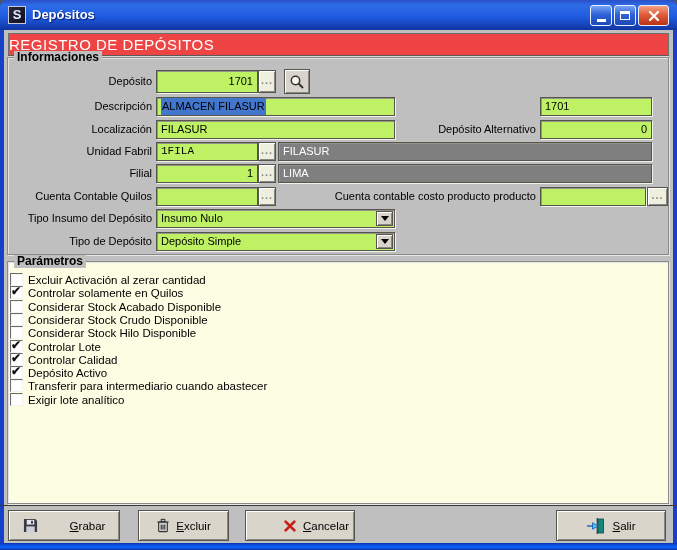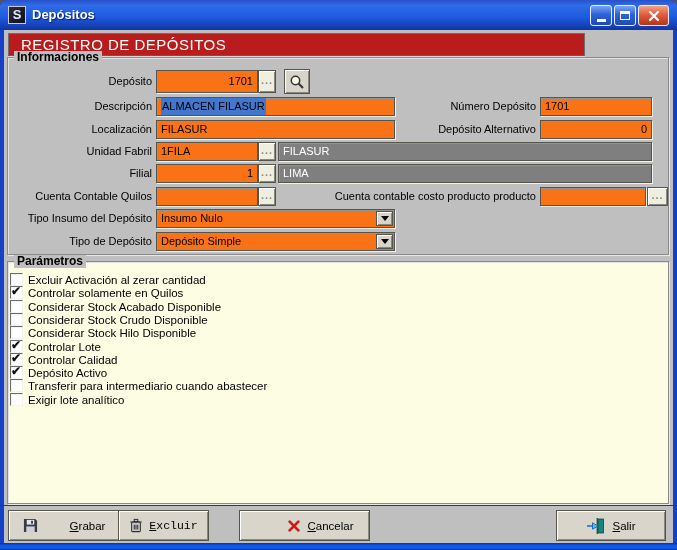--- a/index.html
+++ b/index.html
@@ -40,42 +40,42 @@
   
   .client{
     position:absolute; left:4px; top:30px; width:669px; height:513px;
     background:#BFBFBF;
   }
   .bottom-strip{
     position:absolute; left:0; bottom:0; width:677px; height:7px;
     background:linear-gradient(180deg,#0A2FB0,#0E5BEF 40%,#0E5BEF 72%,#082A9E);
   }
   .header-bar{
-    position:absolute; left:8px; top:33px; width:577px; height:23px;
-    background:#b91c1c; border:1px solid #6e6e6e; border-bottom-color:#5c5c5c;
+    position:absolute; left:8px; top:33px; width:661px; height:23px;
+    background:#ef4444; border:1px solid #6e6e6e; border-bottom-color:#5c5c5c;
     box-shadow:0 1px 0 #d8d8d8;
     color:#fff; font-size:15px; letter-spacing:.5px;
-    line-height:21px; padding-left:12px;
+    line-height:21px; padding-left:0;
   }
   
   .groupbox{
     position:absolute; border:1px solid #8a8a8a;
     box-shadow:inset 1px 1px 0 #e2e2e2, 1px 1px 0 #e8e8e8;
   }
   .gb-info{ left:7px; top:57px; width:662px; height:198px; }
   .gb-param{ left:7px; top:261px; width:662px; height:243px; background:#FCFDE3; }
   .gb-label{
     position:absolute; top:-7px; left:6px; padding:0 3px;
     background:#BFBFBF; font-weight:bold; font-size:12px; line-height:13px;
   }
   
   .flabel{ position:absolute; height:19px; line-height:19px; text-align:right; }
   .sunken{
     position:absolute;
-    background:#f97316;
+    background:#bef264;
     border:1px solid #55554d;
     box-shadow:1px 1px 0 0 #f2f2ec, inset 1px 1px 0 #94948c;
     line-height:17px; padding:0 4px; overflow:hidden; white-space:nowrap;
   }
   .graybox{ background:#7F7F7F; color:#fff; }
   .ta-r{ text-align:right; }
   .sel{ background:#4377CE; color:#000; padding:8px 1px; }
   .mini-btn{
     position:absolute; background:#EFEFE0;
     border:1px solid #55554d;
@@ -158,30 +158,29 @@
   <div class="mini-btn" style="left:258px;top:70px;width:18px;height:23px;line-height:19px;">...</div>
   <div class="tool-btn" style="left:284px;top:69px;width:26px;height:25px;">
     <svg width="16" height="16" viewBox="0 0 16 16">
       <circle cx="6.5" cy="6.5" r="4.2" fill="#F8F8E8" stroke="#333" stroke-width="1.5"></circle>
       <line x1="9.8" y1="9.8" x2="14" y2="14" stroke="#333" stroke-width="2"></line>
     </svg>
   </div>
 
   <div class="flabel" style="left:0;top:97px;width:152px;">Descripción</div>
   <div class="sunken" style="left:156px;top:97px;width:239px;height:19px;"><span class="sel">ALMACEN FILASUR</span></div>
-  <div class="flabel" style="left:400px;top:97px;width:136px;">Número Depósito</div>
   <div class="sunken" style="left:540px;top:97px;width:112px;height:19px;">1701</div>
 
   <div class="flabel" style="left:0;top:120px;width:152px;">Localización</div>
   <div class="sunken" style="left:156px;top:120px;width:239px;height:19px;">FILASUR</div>
   <div class="flabel" style="left:400px;top:120px;width:136px;">Depósito Alternativo</div>
   <div class="sunken ta-r" style="left:540px;top:120px;width:112px;height:19px;">0</div>
 
   <div class="flabel" style="left:0;top:142px;width:152px;">Unidad Fabril</div>
-  <div class="sunken" style="left:156px;top:142px;width:102px;height:19px;">1FILA</div>
+  <div class="sunken" style="left:156px;top:142px;width:102px;height:19px;font-family:Liberation Mono, monospace;">1FILA</div>
   <div class="mini-btn" style="left:258px;top:142px;width:18px;height:19px;">...</div>
   <div class="sunken graybox" style="left:278px;top:142px;width:374px;height:19px;">FILASUR</div>
 
   <div class="flabel" style="left:0;top:164px;width:152px;">Filial</div>
   <div class="sunken ta-r" style="left:156px;top:164px;width:102px;height:19px;">1</div>
   <div class="mini-btn" style="left:258px;top:164px;width:18px;height:19px;">...</div>
   <div class="sunken graybox" style="left:278px;top:164px;width:374px;height:19px;">LIMA</div>
 
   <div class="flabel" style="left:0;top:187px;width:152px;">Cuenta Contable Quilos</div>
   <div class="sunken" style="left:156px;top:187px;width:102px;height:19px;"></div>
@@ -258,37 +257,37 @@
       <svg width="15" height="15" viewBox="0 0 16 16">
           <path fill="#3a3a46" d="M1 1h12l2 2v12H1z"></path>
           <rect x="4" y="2" width="8" height="5" fill="#e4e4ec"></rect>
           <rect x="8.6" y="3" width="2" height="3" fill="#3a3a46"></rect>
           <rect x="3.5" y="9" width="9" height="6" fill="#cfcfda"></rect>
         </svg>
     </span>
     <span class="lbl">Grabar</span>
   </div>
 
-  <div class="cmd-btn" style="left:118px;width:91px;font-family:Liberation Mono, monospace;">
+  <div class="cmd-btn" style="left:138px;width:91px;">
     <span class="icon">
       <svg width="14" height="15" viewBox="0 0 16 17">
           <g stroke="#333" fill="#c9c9c9" stroke-width="1.2">
             <rect x="3" y="4.5" width="10" height="11" rx="1"></rect>
             <line x1="1.5" y1="4.5" x2="14.5" y2="4.5"></line>
             <rect x="6" y="1.5" width="4" height="2.5"></rect>
             <line x1="6" y1="7.5" x2="6" y2="13"></line>
             <line x1="8" y1="7.5" x2="8" y2="13"></line>
             <line x1="10" y1="7.5" x2="10" y2="13"></line>
           </g>
         </svg>
     </span>
     <span class="lbl">Excluir</span>
   </div>
 
-  <div class="cmd-btn" style="left:239px;width:131px;padding-left:32px;">
+  <div class="cmd-btn" style="left:245px;width:110px;padding-left:32px;">
     <span class="icon">
       <svg width="14" height="14" viewBox="0 0 16 16">
           <path d="M3 3 L13 13 M13 3 L3 13" stroke="#C81E14" stroke-width="3.2" stroke-linecap="round"></path>
         </svg>
     </span>
     <span class="lbl">Cancelar</span>
   </div>
 
   <div class="cmd-btn" style="left:556px;width:110px;">
     <span class="icon">

